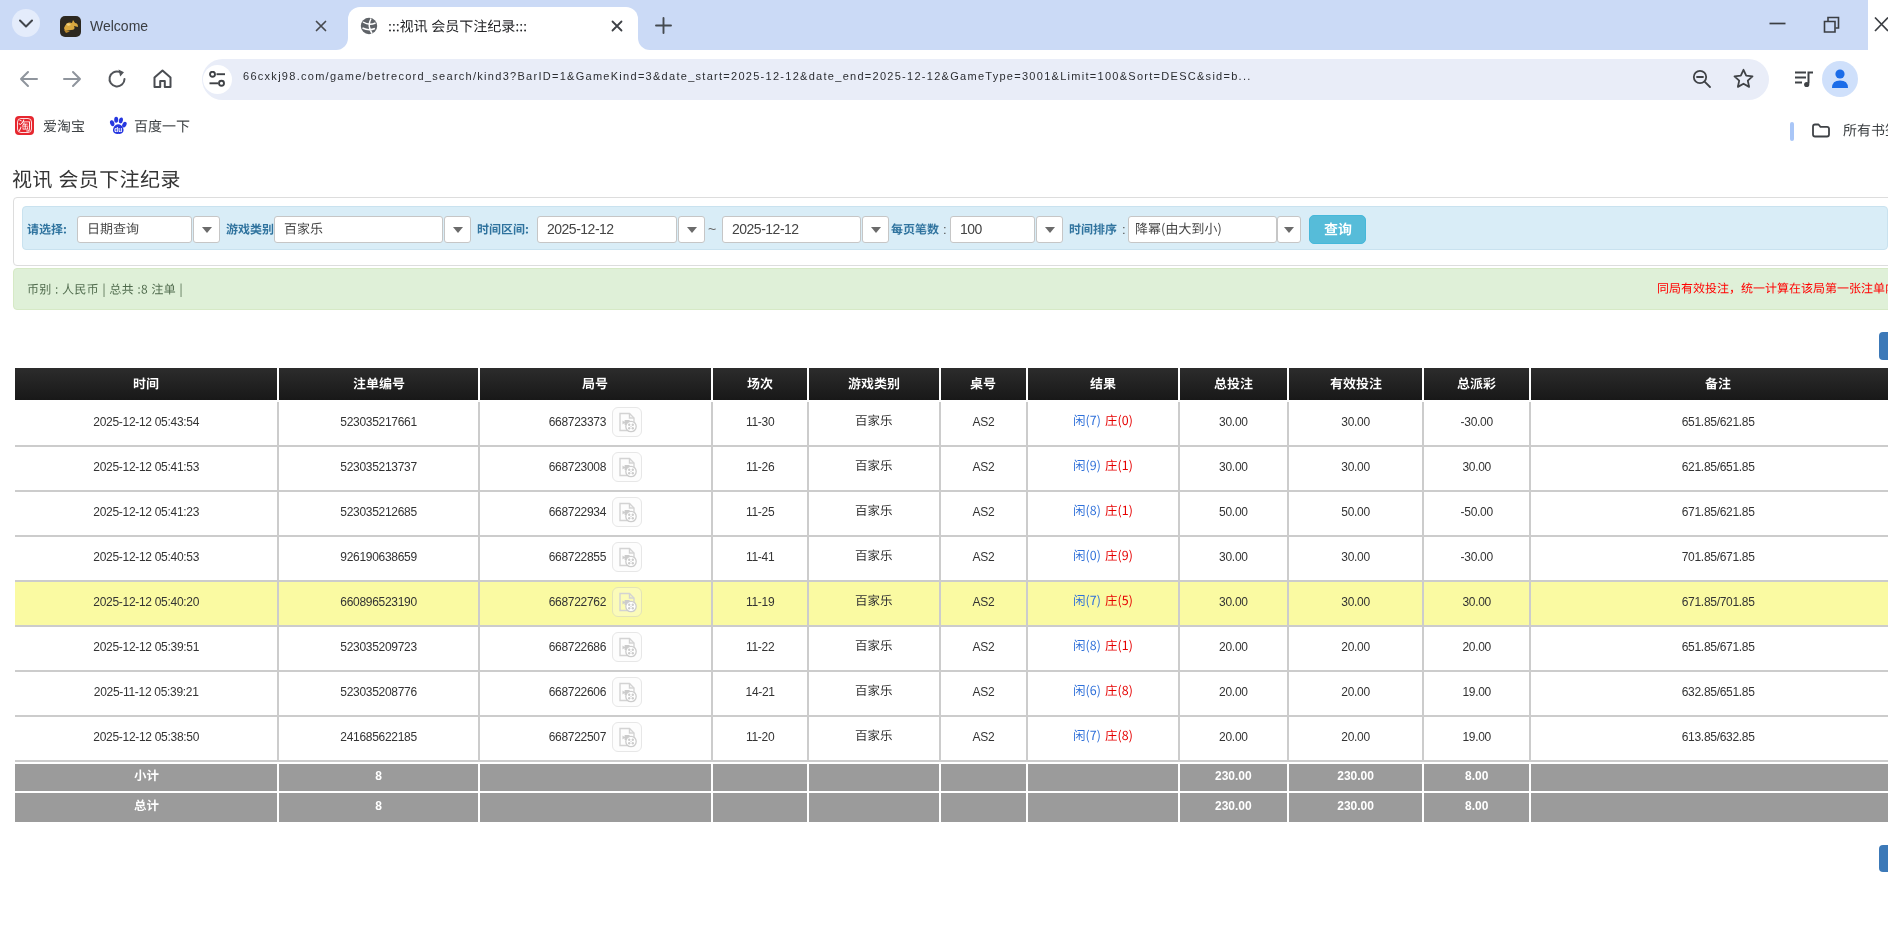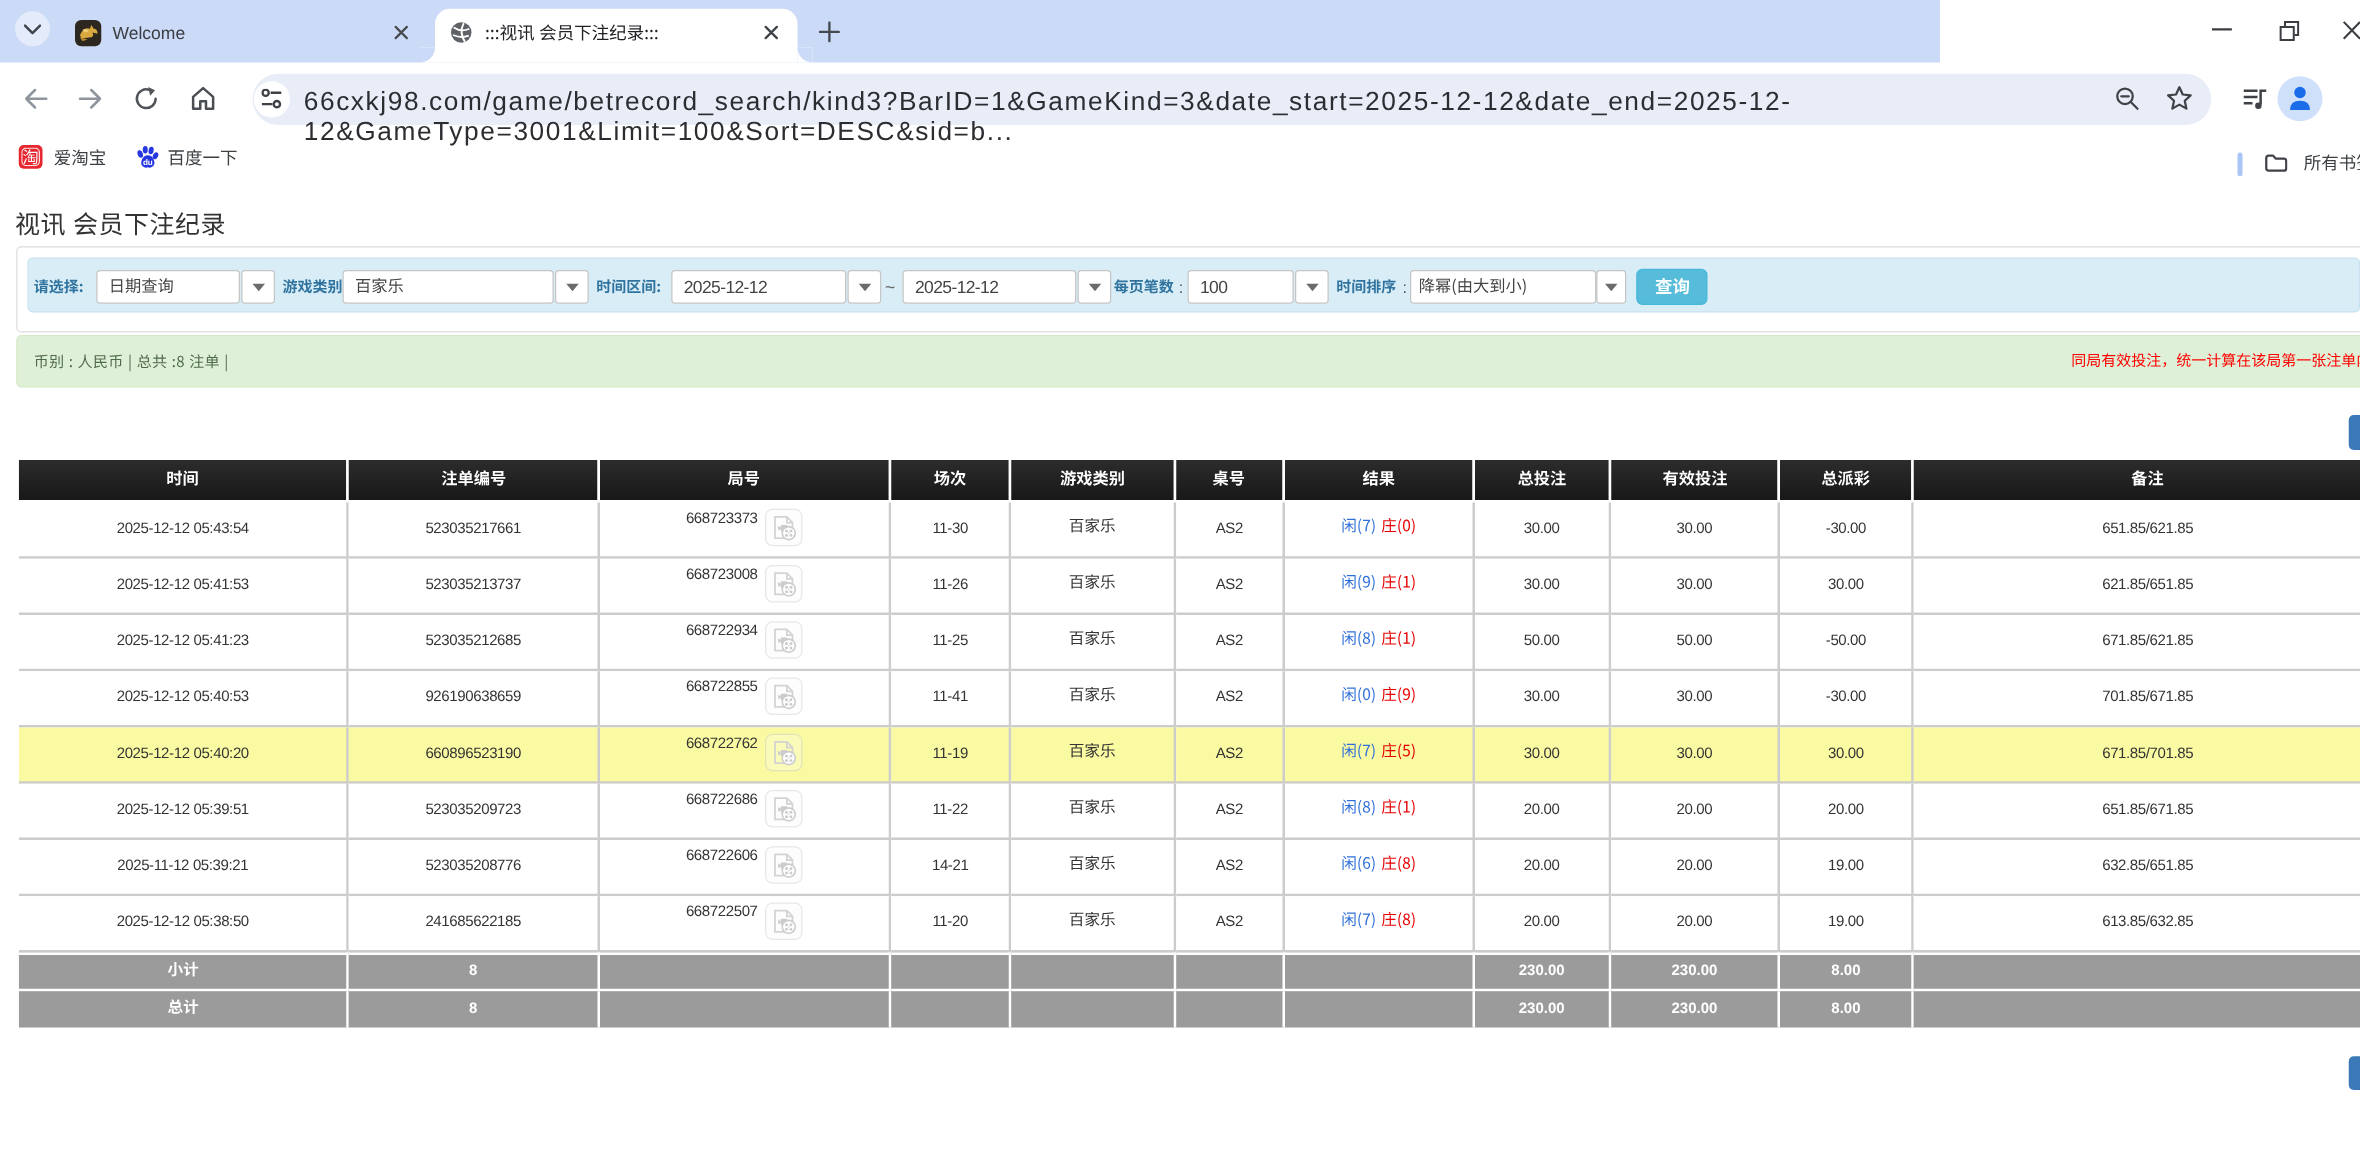--- a/index.html
+++ b/index.html
@@ -1,39 +1,39 @@
 <!DOCTYPE html>
 <html><head><meta charset="utf-8">
 <style>
 *{margin:0;padding:0;box-sizing:border-box}
 html,body{width:1888px;height:935px;overflow:hidden;background:#fff;
  font-family:"Liberation Sans",sans-serif}
 .ap{position:absolute}
 svg.ct{display:block}
-#tabstrip{position:absolute;left:0;top:0;width:1552px;height:50px;background:#cbdaf6}
+#tabstrip{position:absolute;left:0;top:0;width:1868px;height:50px;background:#cbdaf6}
 #toolbar,#bookmarks,#page{position:absolute;left:0;top:0;width:1888px;height:935px;pointer-events:none}
 .combo-in{position:absolute;top:216px;height:27px;background:#fff;
  border:1px solid #c6c6c6;border-radius:3px}
 .combo-ar{position:absolute;top:216px;width:27px;height:27px;background:#fff;
  border:1px solid #c6c6c6;border-radius:3px}
 .combo-ar:after{content:"";position:absolute;left:50%;top:50%;margin:-3px 0 0 -5px;
  border:5px solid transparent;border-top:6px solid #6b6b6b;border-bottom:none}
 .ltext{position:absolute;font-size:14px;color:#444;line-height:27px;letter-spacing:-0.5px}
 table{border-collapse:separate;border-spacing:0;table-layout:fixed}
 td{vertical-align:middle;text-align:center;overflow:hidden;white-space:nowrap}
 tr.hd td{background:linear-gradient(#2c2c2c,#181818);border-right:2px solid #fff;
  border-bottom:2px solid #fff;height:34px}
 tr.dr td{background:#fff;border-right:2px solid #ccc;border-bottom:2px solid #ccc;
  height:45px;padding-bottom:4px;font-size:12px;letter-spacing:-0.3px;color:#333}
 tr.yl td{background:#fafaa2}
 tr.sub td{background:#9b9b9b;border-right:2px solid #fff;height:29px;padding-bottom:3px;
  font-size:12px;font-weight:bold;color:#fff}
 tr.sub1 td{border-top:2px solid #fff;border-bottom:2px solid #fff;height:31px}
 td:last-child{border-right:none!important}
-.cellflex{display:flex;align-items:flex-start;justify-content:center}
+.cellflex{display:flex;align-items:center;justify-content:center}
 .vicon{width:30px;height:30px;border:1px solid #e7e7e7;border-radius:6px;
  background:#fdfdfd;margin-left:6px;flex:none}
 tr.yl .vicon{background:rgba(255,255,255,.25);border-color:#e3e3b8}
 .blue{color:#2e6fd9}.red{color:#f00}
 </style></head><body>
 <div id="tabstrip">
     <div class="ap" style="left:12px;top:9px;width:28px;height:28px;border-radius:14px;background:#e4ecfb"></div>
     <svg class="ap" style="left:19px;top:19px" width="14" height="9">
       <path d="M1 1.5 L7 7.5 L13 1.5" fill="none" stroke="#41454b" stroke-width="2" stroke-linecap="round" stroke-linejoin="round"></path>
     </svg>
@@ -108,21 +108,21 @@
       <path d="M2.5 9.5 L10.5 2.5 L18.5 9.5 V19 H12.8 V13 H8.2 V19 H2.5 Z" fill="none" stroke="#4a4d52" stroke-width="2" stroke-linejoin="round"></path>
     </svg>
     <div class="ap" style="left:202px;top:59px;width:1567px;height:41px;border-radius:21px;background:#e9edf8"></div>
     <div class="ap" style="left:203px;top:64.5px;width:29px;height:29px;border-radius:15px;background:#fff"></div>
     <svg class="ap" style="left:209px;top:71px" width="17" height="16">
       <circle cx="3.5" cy="3.2" r="2.5" fill="none" stroke="#3f4246" stroke-width="1.9"></circle>
       <path d="M7.5 3.2 H16" stroke="#3f4246" stroke-width="1.9"></path>
       <circle cx="12.5" cy="12.3" r="2.5" fill="none" stroke="#3f4246" stroke-width="1.9"></circle>
       <path d="M0.5 12.3 H9" stroke="#3f4246" stroke-width="1.9"></path>
     </svg>
-    <div class="ap" style="left:243px;top:70px;font-size:21px;color:#2b2d31;letter-spacing:1.28px">66cxkj98.com/game/betrecord_search/kind3?BarID=1&amp;GameKind=3&amp;date_start=2025-12-12&amp;date_end=2025-12-12&amp;GameType=3001&amp;Limit=100&amp;Sort=DESC&amp;sid=b...</div>
+    <div class="ap" style="left:243px;top:70px;font-size:11px;color:#2b2d31;letter-spacing:1.28px">66cxkj98.com/game/betrecord_search/kind3?BarID=1&amp;GameKind=3&amp;date_start=2025-12-12&amp;date_end=2025-12-12&amp;GameType=3001&amp;Limit=100&amp;Sort=DESC&amp;sid=b...</div>
     <svg class="ap" style="left:1692px;top:69px" width="20" height="20">
       <circle cx="8" cy="8" r="6.2" fill="none" stroke="#3f4246" stroke-width="1.8"></circle>
       <path d="M5 8 H11 M12.6 12.6 L18 18" stroke="#3f4246" stroke-width="1.8" stroke-linecap="round"></path>
     </svg>
     <svg class="ap" style="left:1733px;top:68px" width="21" height="21">
       <path d="M10.5 1.8 L13.2 7.6 L19.5 8.3 L14.8 12.6 L16.1 18.9 L10.5 15.7 L4.9 18.9 L6.2 12.6 L1.5 8.3 L7.8 7.6 Z" fill="none" stroke="#3f4246" stroke-width="1.8" stroke-linejoin="round"></path>
     </svg>
     <svg class="ap" style="left:1794px;top:70px" width="21" height="19">
       <path d="M1 2.5 H12 M1 7.5 H12 M1 12.5 H8" stroke="#3f4246" stroke-width="2"></path>
       <path d="M14.5 13.5 V2.5 H19" fill="none" stroke="#3f4246" stroke-width="2"></path>

